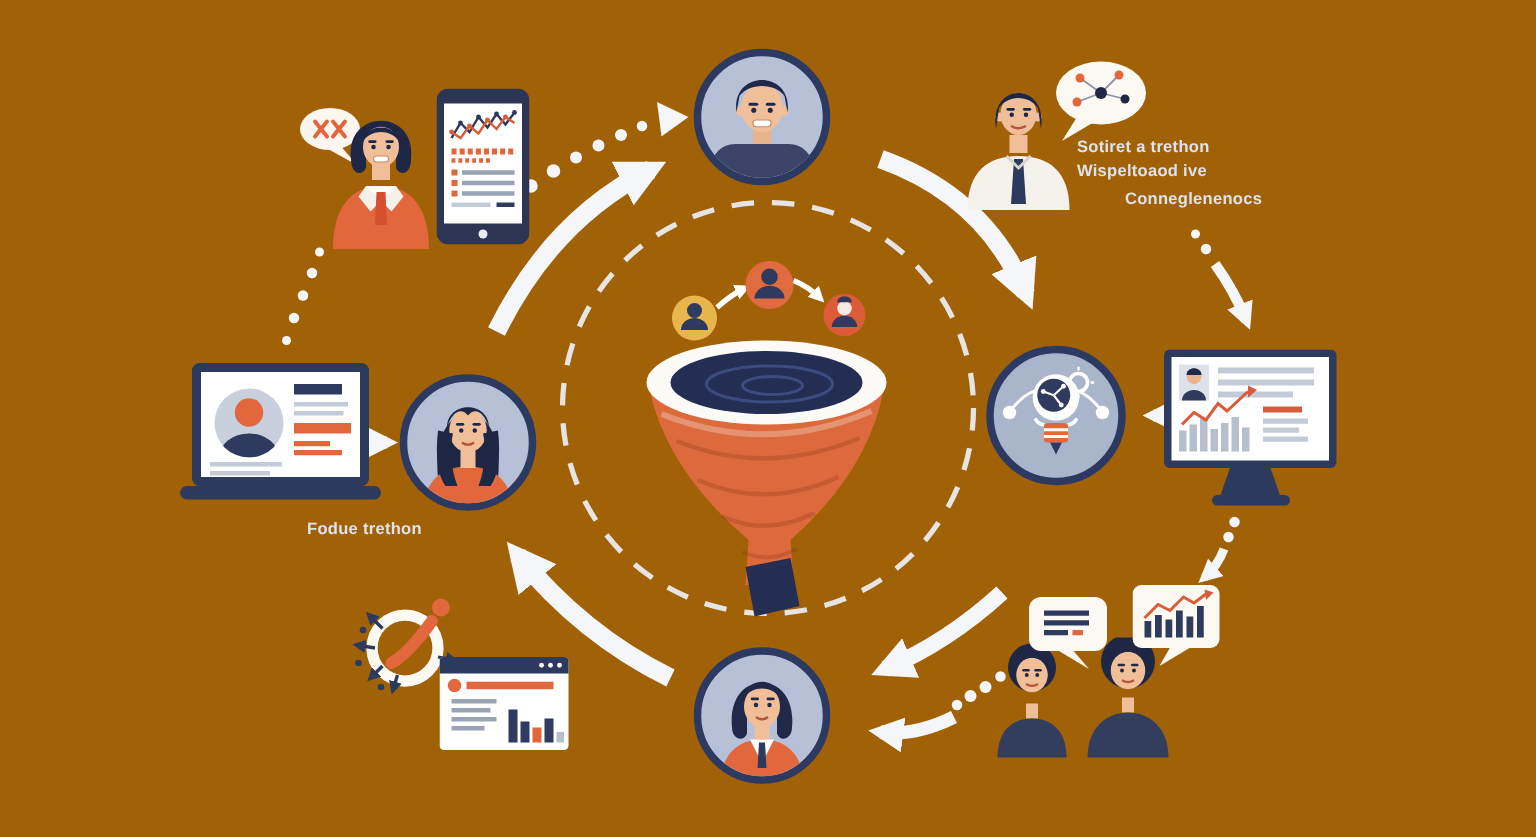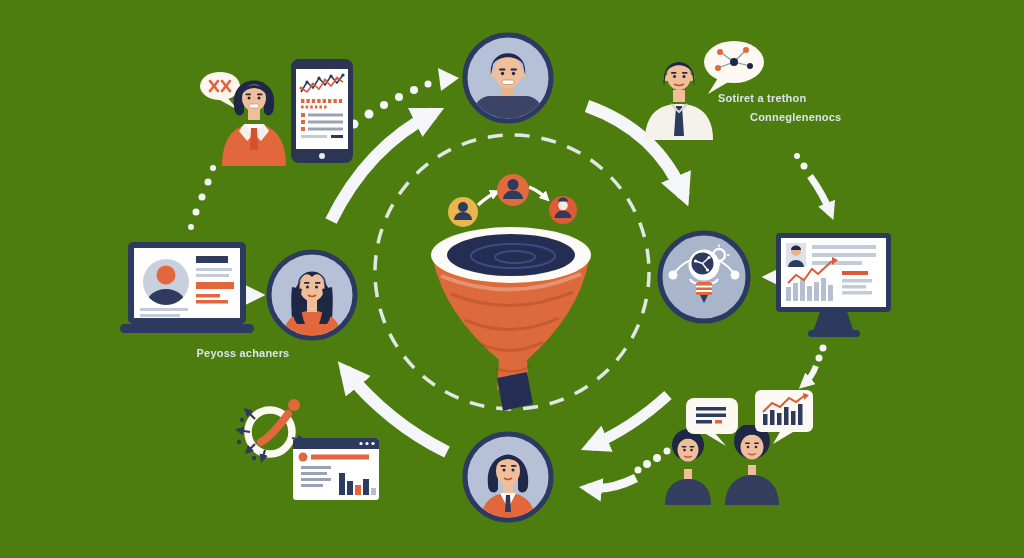--- a/index.html
+++ b/index.html
@@ -9,21 +9,21 @@
   .note{font-size:11px;font-weight:700;color:#dde3ee;line-height:16px;letter-spacing:.2px;}
   .note div{white-space:nowrap;}
   #note-tr{left:718px;top:90px;width:150px;}
   #note-tr .gap{margin-top:3px;margin-left:32px;}
   #note-bl{left:128px;top:345px;width:230px;text-align:center;}
   svg{display:block;}
 </style>
 </head>
 <body>
 
-<div id="stage" style="background:#4d7c0f">
+<div id="stage" style="background:#a16207">
 
   <svg class="abs" style="left:0;top:0" width="1024" height="558" viewBox="0 0 1024 558">
     <defs>
       <marker id="ah" viewBox="0 0 10 10" refX="6.5" refY="5" markerWidth="2.6" markerHeight="2.6" orient="auto">
         <path d="M0,0 L10,5 L0,10 Z" fill="#f4f6f9"></path>
       </marker>
     </defs>
 
     <circle cx="512" cy="272" r="137" fill="none" stroke="#edf0f6" stroke-width="3.5" stroke-dasharray="15 12" opacity="0.92"></circle>
 
@@ -463,20 +463,21 @@
         <rect x="29" y="17" width="4.5" height="18"></rect>
       <rect x="36" y="21" width="4.5" height="14"></rect>
         <rect x="43" y="14" width="4.5" height="21"></rect>
     </g>
     <polyline points="8,22 17,13 25,17 34,8 41,12 49,6" fill="none" stroke="#d95b38" stroke-width="2"></polyline>
     <polygon points="48,3 54,5 49,10" fill="#d95b38"></polygon>
   </svg>
 
   <div class="abs note" id="note-tr">
     <div>Sotiret a trethon</div>
+    <div>Wispeltoaod ive</div>
     <div class="gap">Conneglenenocs</div>
   </div>
 
   <div class="abs note" id="note-bl">
-    <div>Peyoss achaners</div>
+    <div>Fodue trethon</div>
   </div>
 
 </div>
 
 </body></html>

